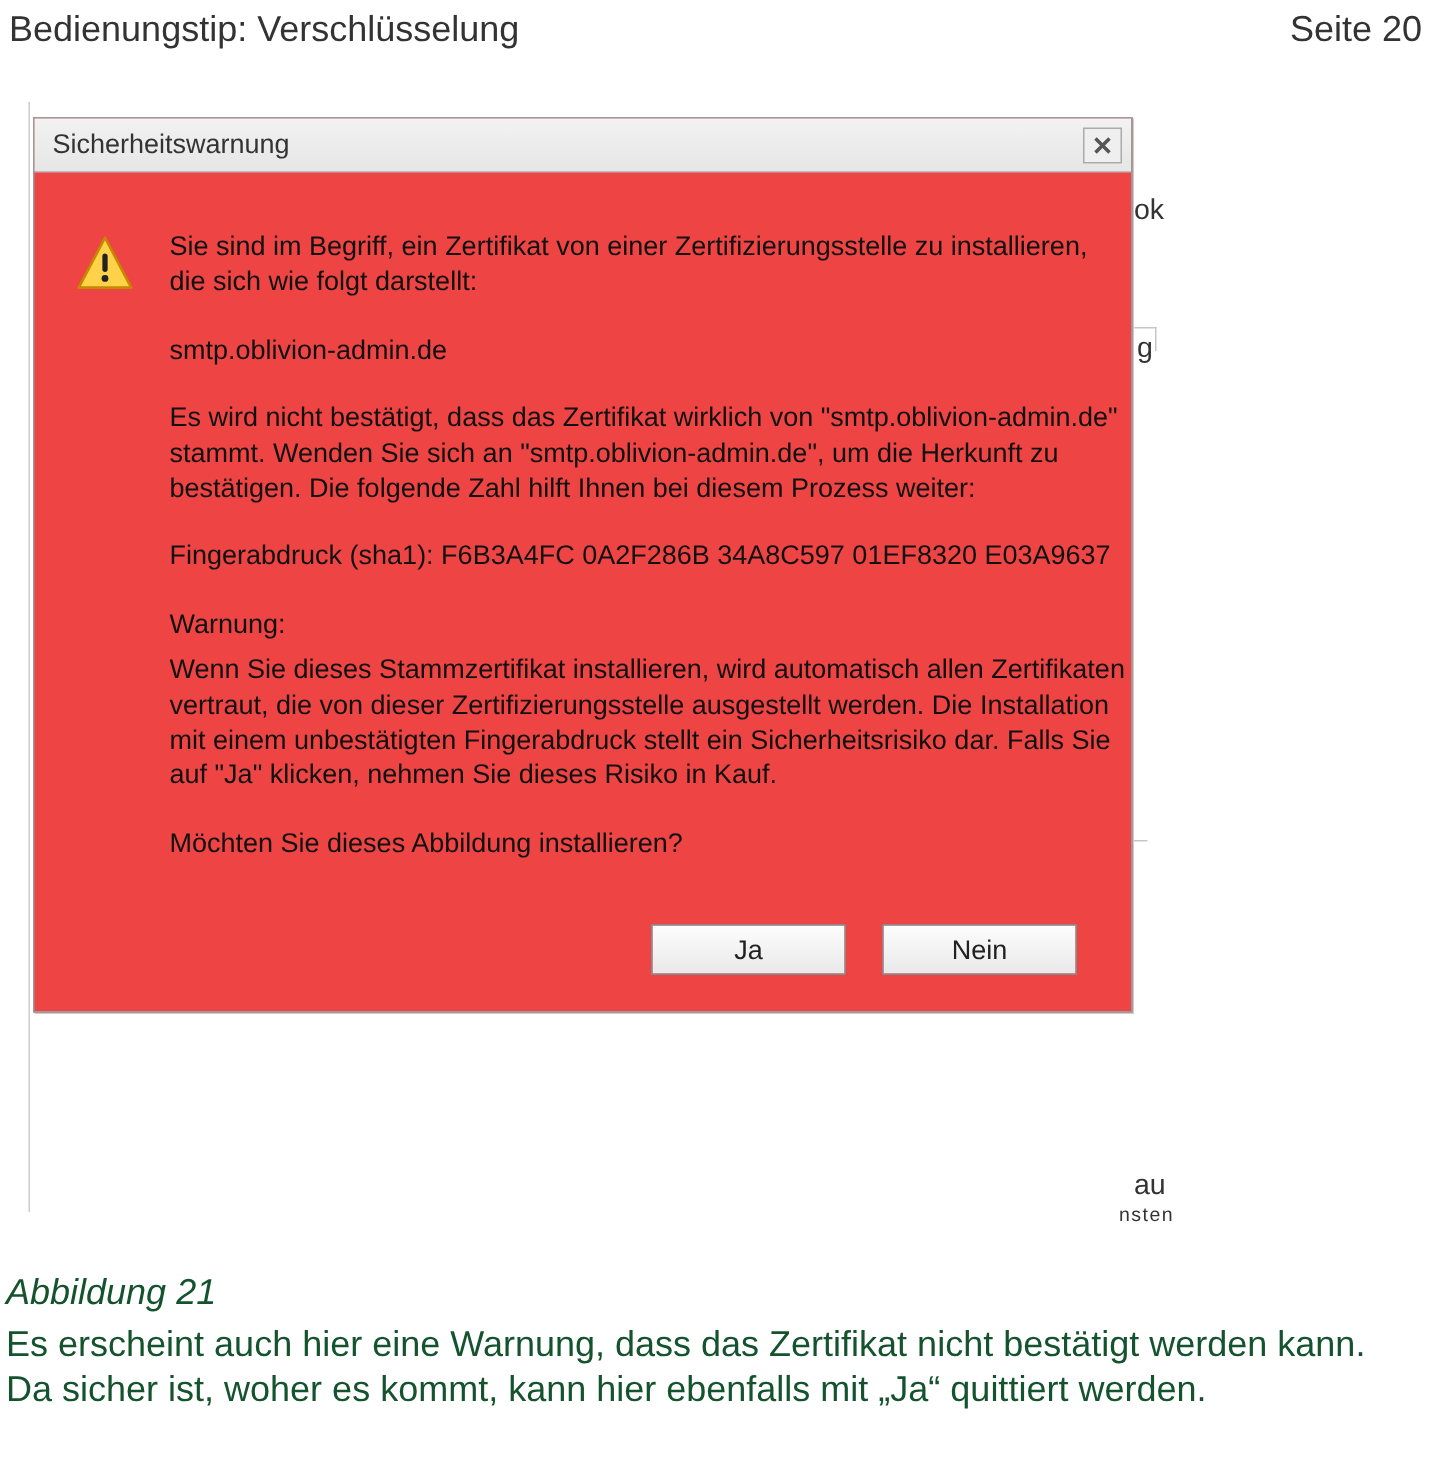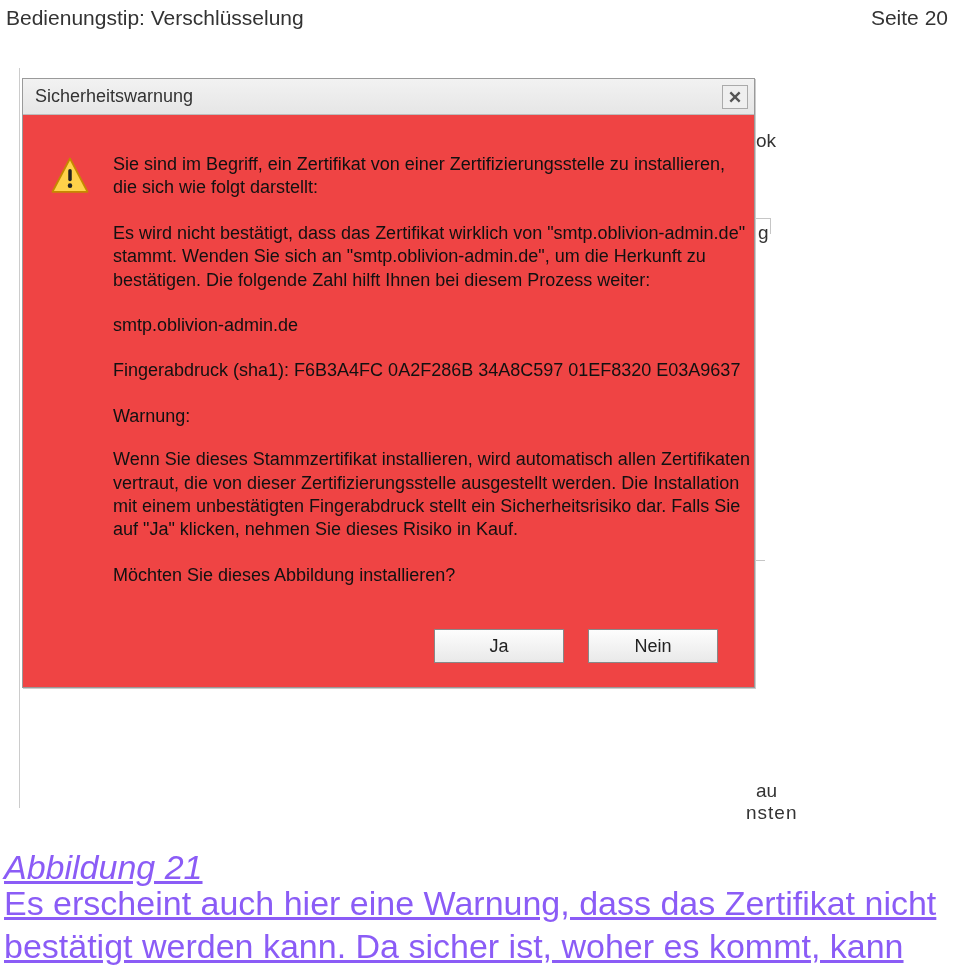--- a/index.html
+++ b/index.html
@@ -8,21 +8,21 @@
     width: 960px;
     height: 971px;
     font-family: Arial, Helvetica, sans-serif;
     background: #fff;
     position: relative;
   }
   .page-header {
     display: flex;
     justify-content: space-between;
     padding: 6px 12px 6px 6px;
-    font-size: 21px;
+    font-size: 24px;
     color: #333;
   }
   .bg-frag {
     position: absolute;
     font-family: "Segoe UI", Tahoma, sans-serif;
     color: #333;
     font-size: 19px;
   }
   .dialog {
     position: absolute;
@@ -68,44 +68,43 @@
     padding-top: 2px;
     padding-left: 6px;
   }
   .content-col {
     flex: 1;
     color: #111;
     font-size: 18px;
     line-height: 1.3;
   }
   .content-col p { margin: 0 0 22px 0; }
-  .content-col .tight { margin-bottom: 20px; }
+  .content-col .tight { margin-bottom: 7px; }
   .warn-icon { width: 42px; height: 42px; }
   .button-row {
     display: flex;
     justify-content: flex-end;
     gap: 24px;
     padding: 0 36px 24px 0;
   }
   .dlg-btn {
     min-width: 130px;
     height: 34px;
     border: 1px solid #888;
     background: linear-gradient(#fdfdfd, #e9e9e9);
     font-size: 18px;
     font-family: inherit;
     color: #222;
     cursor: pointer;
   }
   .caption {
     position: absolute;
     left: 4px;
-    font-size: 34px;
-    color: #8b5cf6;
-    text-decoration: underline;
+    font-size: 24px;
+    color: #14532d;
   }
   .caption-fig { top: 848px; font-style: italic; }
   .caption-text { top: 882px; width: 940px; line-height: 1.25; }
   .stub-left {
     position: absolute;
     left: 6px;
     top: 68px;
     width: 14px;
     height: 740px;
     border-right: 1px solid #ccc;
@@ -135,21 +134,21 @@
   <span>Bedienungstip: Verschlüsselung</span>
   <span>Seite 20</span>
 </div>
 
 <div class="stub-left"></div>
 <span class="bg-frag" style="left:756px; top:130px;">ok</span>
 <div class="stub-right-a"></div>
 <span class="bg-frag" style="left:758px; top:222px;">g</span>
 <div class="stub-right-b"></div>
 <span class="bg-frag" style="left:756px; top:780px;">au</span>
-<span class="bg-frag" style="left:746px; top:802px; font-size:19px; letter-spacing:1px;">nsten</span>
+<span class="bg-frag" style="left:746px; top:802px; font-size:13px; letter-spacing:1px;">nsten</span>
 
 <div class="dialog">
   <div class="titlebar">
     <span class="titlebar-title">Sicherheitswarnung</span>
     <div class="close-btn">
       <svg viewBox="0 0 12 12">
         <path d="M2 2 L10 10 M10 2 L2 10" stroke="#555" stroke-width="2" fill="none"></path>
       </svg>
     </div>
   </div>
@@ -157,22 +156,22 @@
   <div class="dialog-body">
     <div class="icon-col">
       <svg class="warn-icon" viewBox="0 0 48 48">
         <path d="M24 4 L44 42 L4 42 Z" fill="#ffd24a" stroke="#c58900" stroke-width="2" stroke-linejoin="round"></path>
         <rect x="22" y="16" width="4" height="14" rx="2" fill="#222"></rect>
         <circle cx="24" cy="35" r="2.6" fill="#222"></circle>
       </svg>
     </div>
     <div class="content-col">
       <p>Sie sind im Begriff, ein Zertifikat von einer Zertifizierungsstelle zu installieren, die sich wie folgt darstellt:</p>
+      <p>smtp.oblivion-admin.de</p>
       <p>Es wird nicht bestätigt, dass das Zertifikat wirklich von "smtp.oblivion-admin.de" stammt. Wenden Sie sich an "smtp.oblivion-admin.de", um die Herkunft zu bestätigen. Die folgende Zahl hilft Ihnen bei diesem Prozess weiter:</p>
-      <p>smtp.oblivion-admin.de</p>
       <p>Fingerabdruck (sha1): F6B3A4FC 0A2F286B 34A8C597 01EF8320 E03A9637</p>
       <p class="tight">Warnung:</p>
       <p>Wenn Sie dieses Stammzertifikat installieren, wird automatisch allen Zertifikaten vertraut, die von dieser Zertifizierungsstelle ausgestellt werden. Die Installation mit einem unbestätigten Fingerabdruck stellt ein Sicherheitsrisiko dar. Falls Sie auf "Ja" klicken, nehmen Sie dieses Risiko in Kauf.</p>
       <p>Möchten Sie dieses Abbildung installieren?</p>
     </div>
   </div>
 
   <div class="button-row">
     <button class="dlg-btn">Ja</button>
     <button class="dlg-btn">Nein</button>

